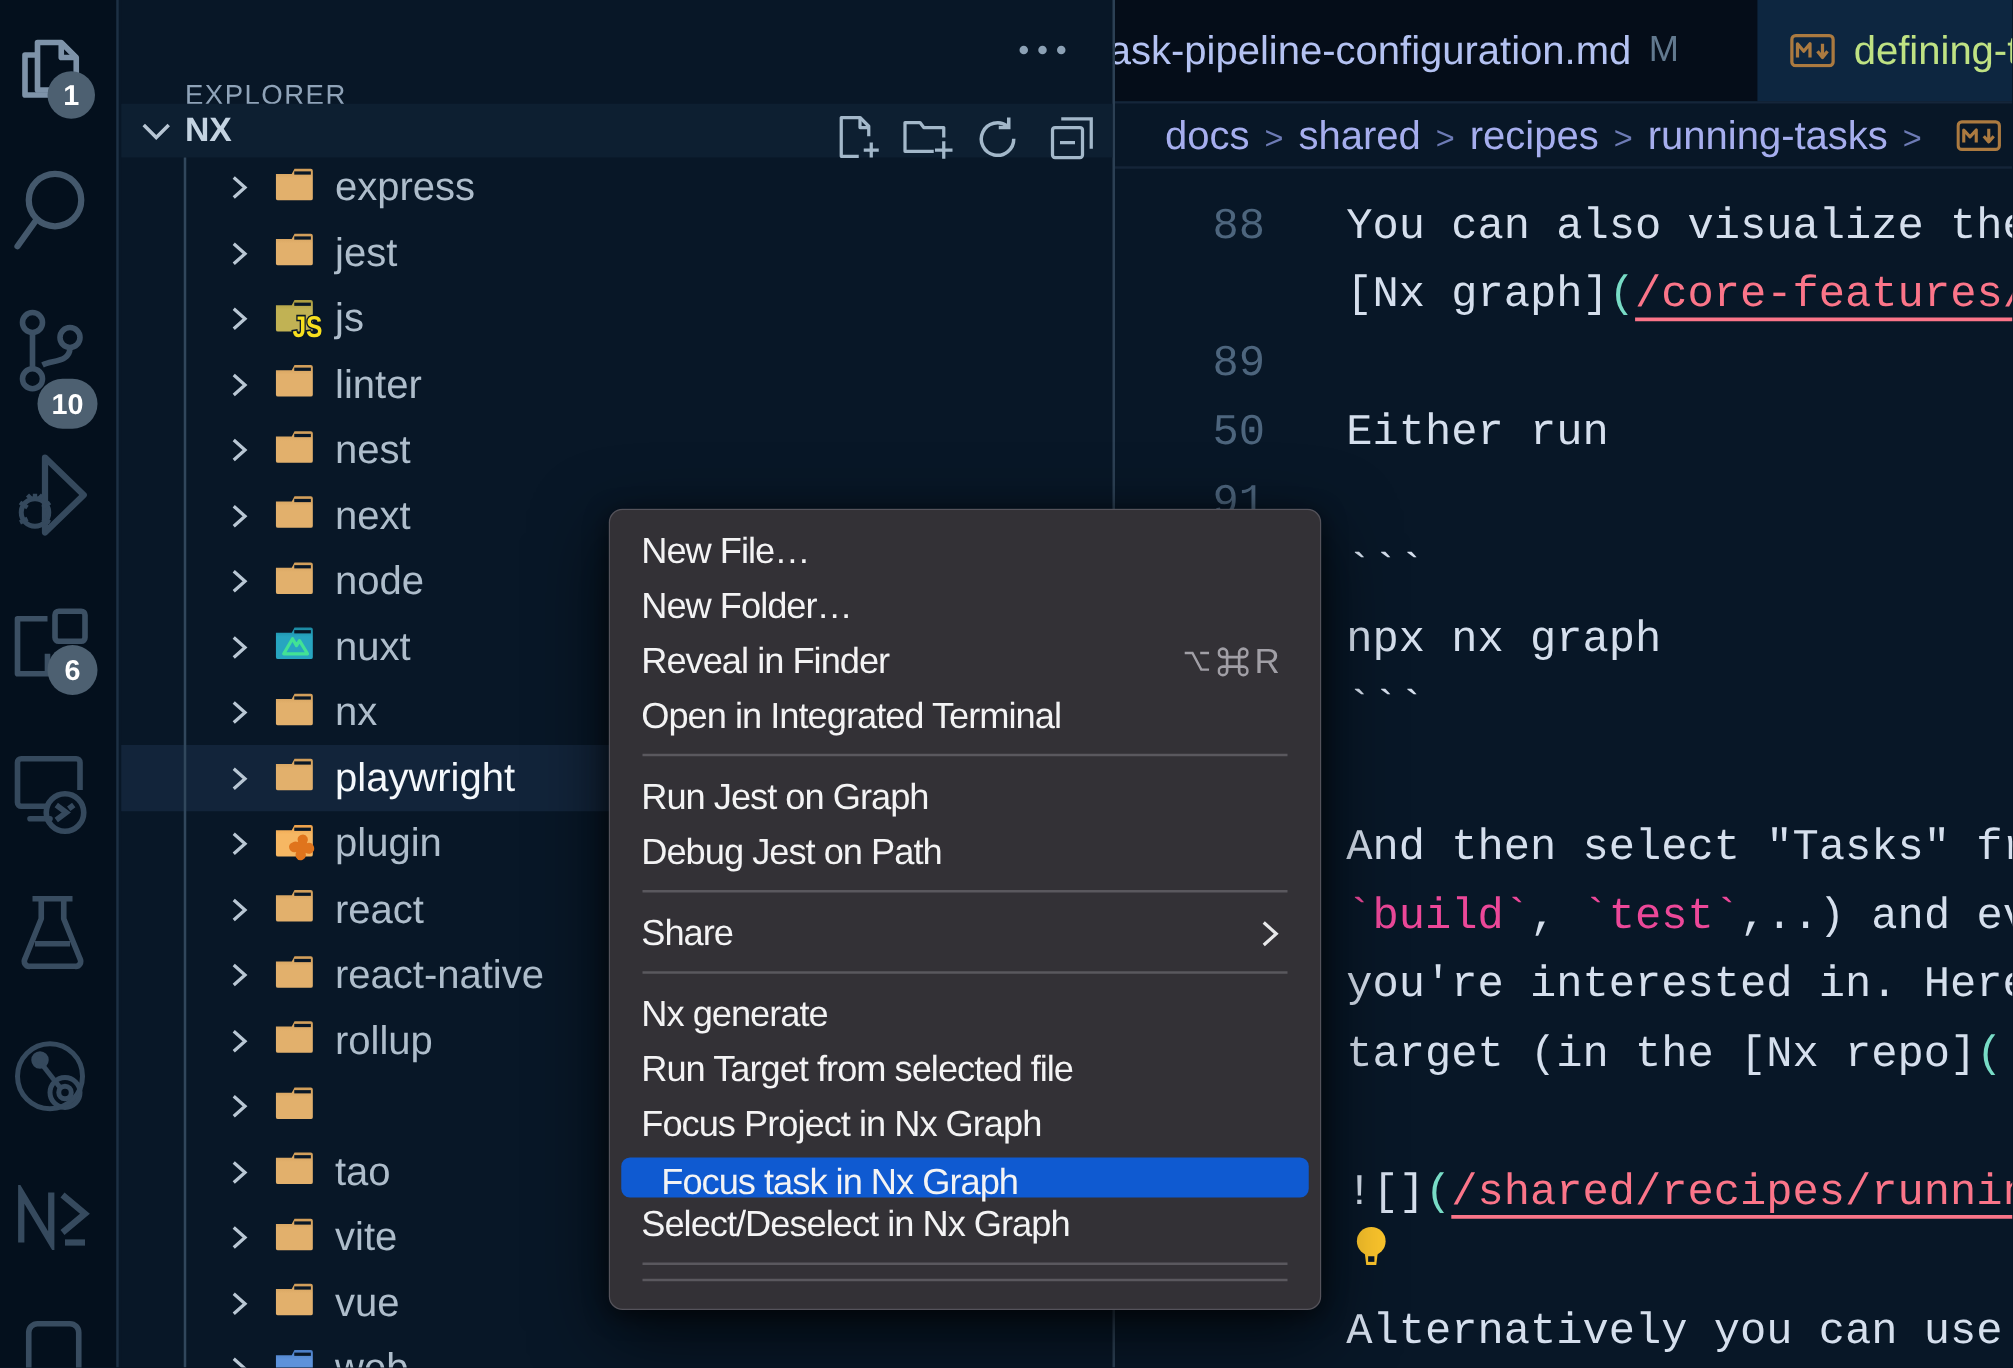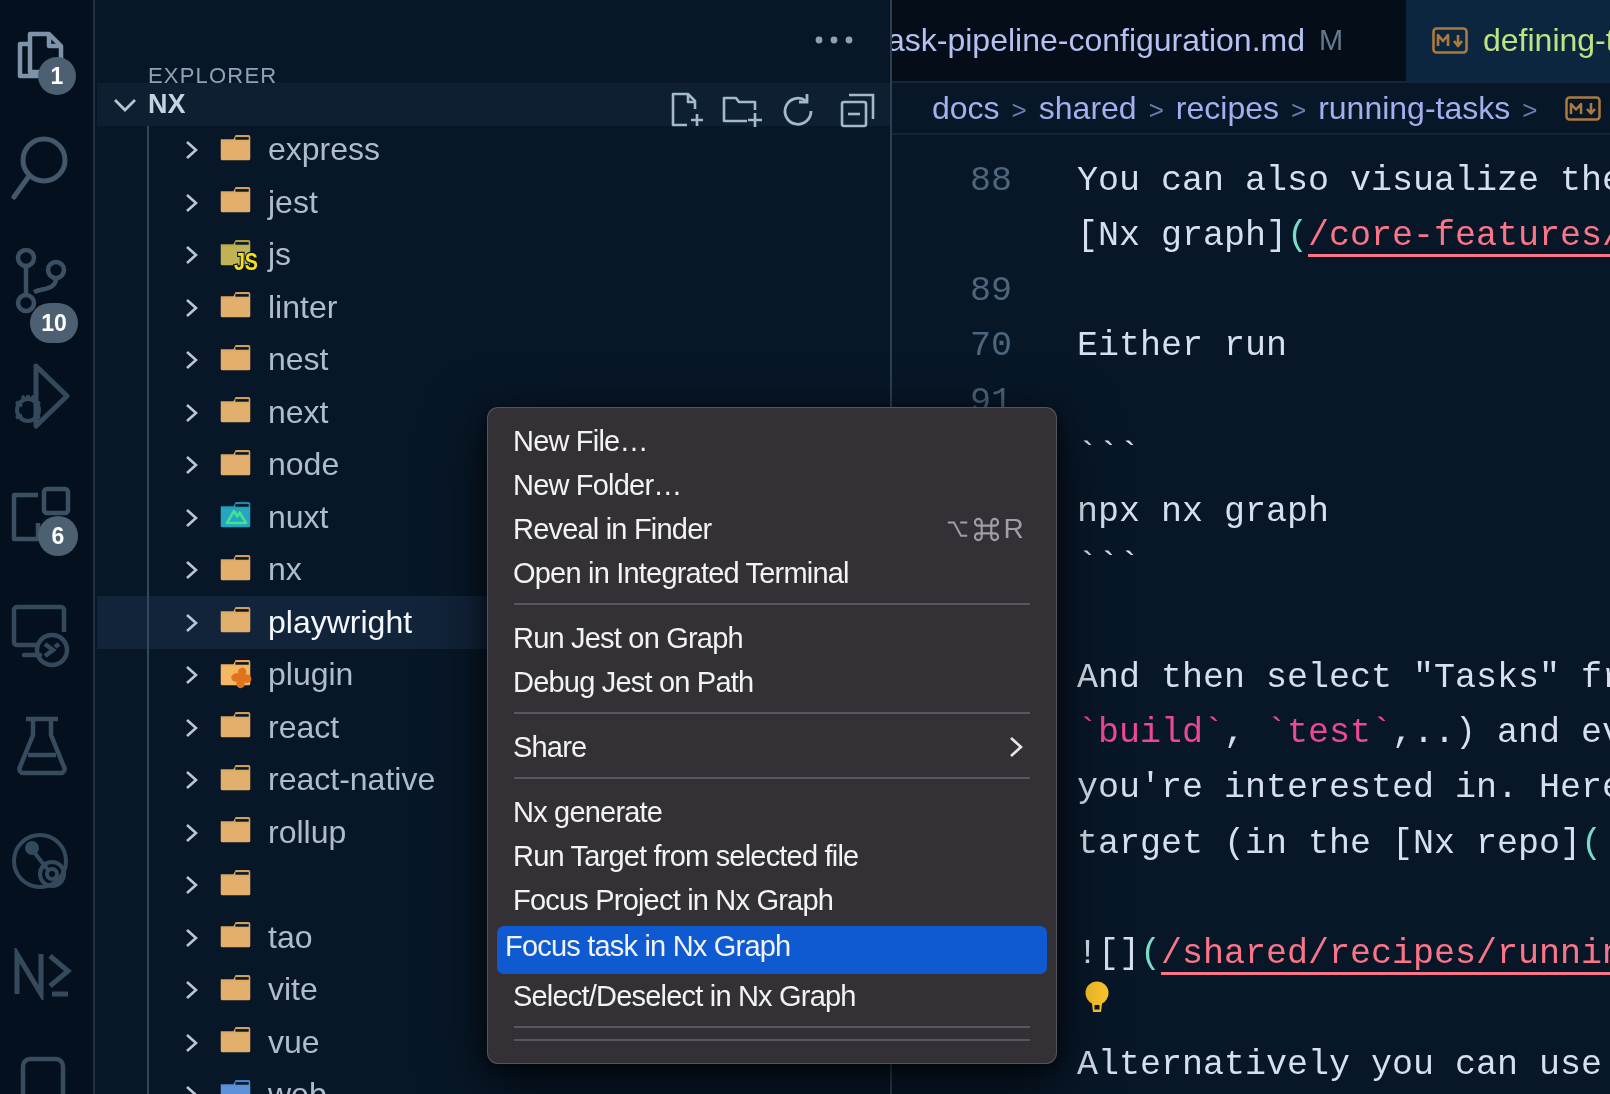--- a/index.html
+++ b/index.html
@@ -34,21 +34,21 @@
   .ln { position:absolute; left:0; width:120px; text-align:right; font-family:"Liberation Mono",monospace; font-size:35px; line-height:55px; color:#4d657d; }
   .cl { position:absolute; left:185px; font-family:"Liberation Mono",monospace; font-size:35px; line-height:55px; color:#d5dfed; white-space:pre; }
   .grn { color:#ec4899; }
   .teal { color:#78dcc6; }
   .lnk { color:#fb7589; text-decoration:underline; text-decoration-thickness:3px; text-underline-offset:9px; }
   #menu { position:absolute; left:487px; top:407px; width:570px; background:#333136; border:1.5px solid rgba(150,150,160,0.35);
           border-radius:11px; padding:11px 0; z-index:10;
           box-shadow:0 18px 60px rgba(0,0,0,0.65), 0 4px 18px rgba(0,0,0,0.5); }
   .mi { height:44px; line-height:44px; padding-left:25px; font-size:29px; letter-spacing:-0.8px; color:#f3f3f4; position:relative; }
   .mi .sc { position:absolute; right:33px; top:0; height:44px; display:flex; align-items:center; gap:5px; color:#a19fa6; font-size:28px; }
-  .mi.hl { background:#0f5ad1; margin:4px 9px 0 9px; padding-left:8px; border-radius:7px; height:48px; line-height:40px; }
+  .mi.hl { background:#0f5ad1; margin:4px 9px 0 9px; padding-left:32px; border-radius:7px; height:32px; line-height:40px; }
   .msep { height:2px; background:#5a585e; margin:8px 26px 11px 26px; }
 </style>
 </head>
 <body>
 
 <div id="abar">
 
   <svg style="position:absolute;left:10px;top:20px" width="62" height="70" viewBox="0 0 62 70">
     <g fill="none" stroke="#7e93a9" stroke-width="4.5" stroke-linejoin="round">
       <path d="M20 14 h19 l12 12 v26 h-31 z"></path>
@@ -516,21 +516,21 @@
     <svg style="position:absolute;left:673px;top:13px" width="36" height="25" viewBox="0 0 36 25">
       <rect x="1.5" y="1.5" width="33" height="22" rx="3" fill="none" stroke="#ab7a40" stroke-width="2.5"></rect>
       <path d="M6 18 v-10 l5 5.5 5 -5.5 v10" fill="none" stroke="#ab7a40" stroke-width="2.5" stroke-linejoin="round"></path>
       <path d="M26 7 v9 M22 13 l4 4.5 4 -4.5" fill="none" stroke="#ab7a40" stroke-width="2.5" stroke-linejoin="round"></path>
     </svg>
   </div>
   <div id="crumbline"></div>
   <div id="code">
       <div class="ln" style="top:153.5px">88</div>
       <div class="ln" style="top:264.0px">89</div>
-      <div class="ln" style="top:319.3px">70</div>
+      <div class="ln" style="top:319.3px">50</div>
       <div class="ln" style="top:374.5px">91</div>
       <div class="cl" style="top:153.5px">You can also visualize the task</div>
       <div class="cl" style="top:208.8px">[Nx graph]<span class="teal">(</span><span class="lnk">/core-features/explore-graph</span></div>
       <div class="cl" style="top:319.3px">Either run</div>
       <div class="cl" style="top:429.8px">```</div>
       <div class="cl" style="top:485.0px">npx nx graph</div>
       <div class="cl" style="top:540.3px">```</div>
       <div class="cl" style="top:650.8px">And then select "Tasks" from the</div>
       <div class="cl" style="top:706.0px"><span class="grn">`build`</span>, <span class="grn">`test`</span>,..) and everything</div>
       <div class="cl" style="top:761.3px">you're interested in. Here is an</div>

